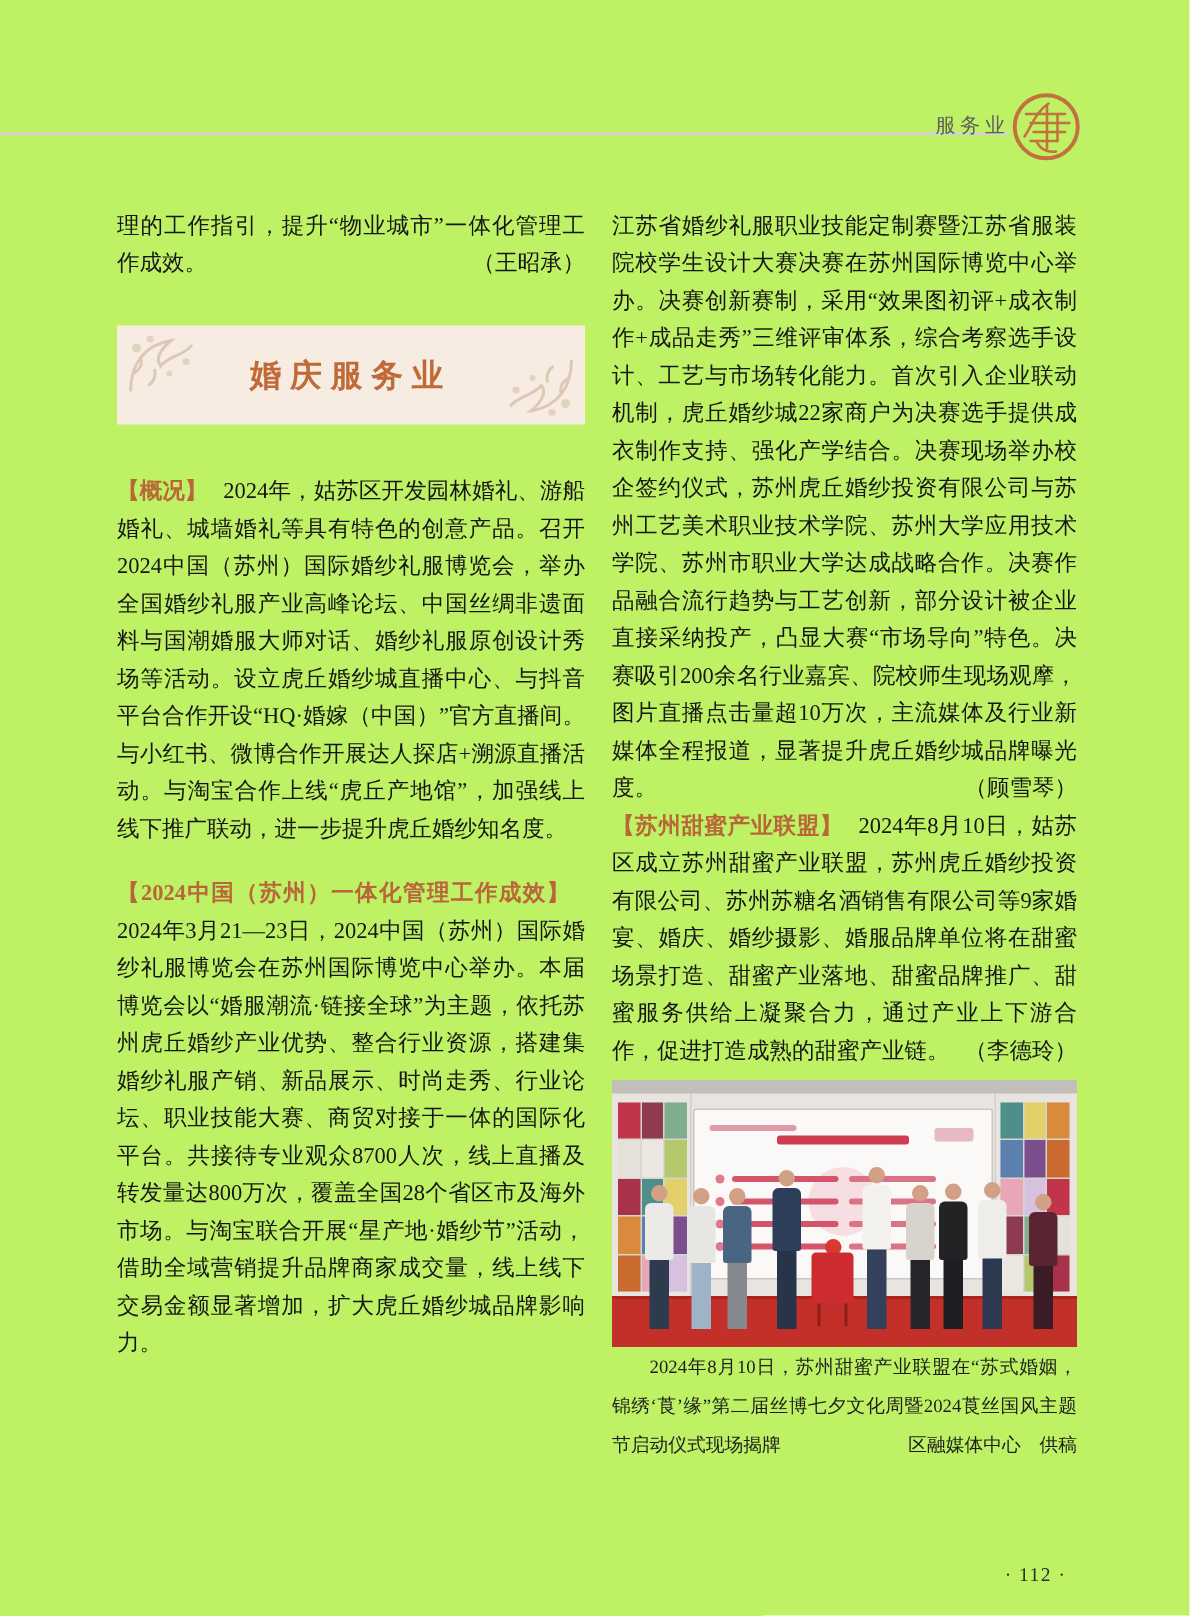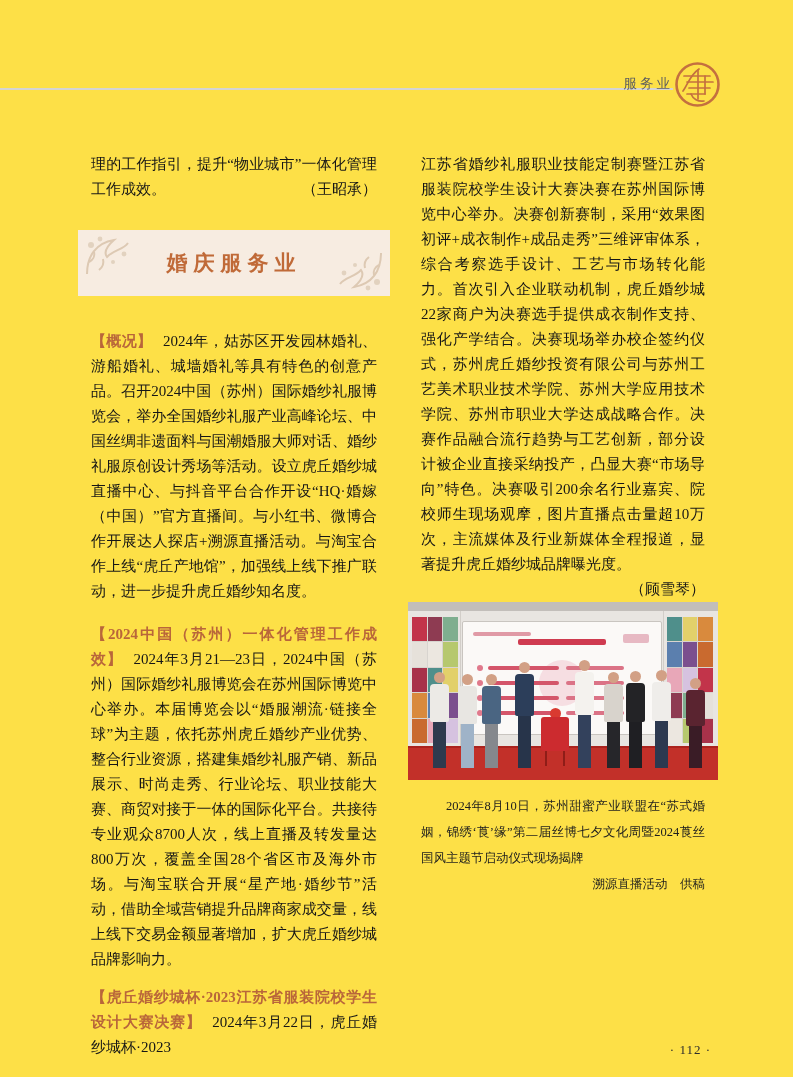--- a/index.html
+++ b/index.html
@@ -1,34 +1,34 @@
 <!DOCTYPE html>
 <html><head>
 <meta charset="utf-8">
 <style>
   html,body{margin:0;padding:0;background:#fff;}
   .page{
-    position:relative;width:793px;height:1077px;background:#fde047;
+    position:relative;width:793px;height:1077px;background:#bef264;
     font-family:"Liberation Serif","DejaVu Serif",serif;color:#161616;overflow:hidden;
   }
   
   .header-rule{position:absolute;left:0;top:88px;width:673px;height:2px;background:#d4d4d4;}
   .section-label{
     position:absolute;top:75px;right:120px;
     font-family:"Liberation Sans",sans-serif;font-size:13.5px;color:#5e5e5e;letter-spacing:3px;
   }
   .seal{position:absolute;top:61px;right:72px;width:47px;height:47px;}
   
   .col{
     position:absolute;top:139px;font-size:15px;line-height:25px;
     text-align:justify;text-justify:inter-ideograph;
   }
   .col-left{left:78px;width:312px;}
   .col-right{left:408px;width:310px;}
-  .col p{margin:13px;}
+  .col p{margin:0;}
   .author{float:right;}
   .entry-heading{
     font-family:Liberation Serif, serif;font-weight:bold;color:#b9663a;margin-right:.7em;
   }
   .entries .entry{margin-top:18px;}
   .entries .entry:nth-child(1){margin-top:33px;}
   .entries .entry:nth-child(3){margin-top:9px;}
   .entry-sweet{margin-top:21px;}
   
   .section-box{position:relative;margin-top:28px;height:66px;background:#f7ece1;}
@@ -144,32 +144,33 @@
       <div class="section-title">婚庆服务业</div>
     </div>
 
     <div class="entries">
       <p class="entry">
         <span class="entry-heading">【概况】</span><span>2024年，姑苏区开发园林婚礼、游船婚礼、城墙婚礼等具有特色的创意产品。召开2024中国（苏州）国际婚纱礼服博览会，举办全国婚纱礼服产业高峰论坛、中国丝绸非遗面料与国潮婚服大师对话、婚纱礼服原创设计秀场等活动。设立虎丘婚纱城直播中心、与抖音平台合作开设“HQ·婚嫁（中国）”官方直播间。与小红书、微博合作开展达人探店+溯源直播活动。与淘宝合作上线“虎丘产地馆”，加强线上线下推广联动，进一步提升虎丘婚纱知名度。</span>
       </p>
       <p class="entry">
         <span class="entry-heading">【2024中国（苏州）一体化管理工作成效】</span><span>2024年3月21—23日，2024中国（苏州）国际婚纱礼服博览会在苏州国际博览中心举办。本届博览会以“婚服潮流·链接全球”为主题，依托苏州虎丘婚纱产业优势、整合行业资源，搭建集婚纱礼服产销、新品展示、时尚走秀、行业论坛、职业技能大赛、商贸对接于一体的国际化平台。共接待专业观众8700人次，线上直播及转发量达800万次，覆盖全国28个省区市及海外市场。与淘宝联合开展“星产地·婚纱节”活动，借助全域营销提升品牌商家成交量，线上线下交易金额显著增加，扩大虎丘婚纱城品牌影响力。</span>
       </p>
-      <p class="entry">
-        <span class="entry-heading">【虎丘婚纱城杯·2023江苏省服装院校学生设计大赛决赛】</span><span>2024年3月22日，虎丘婚纱城杯·2023</span>
-      </p>
     </div>
   </div>
 
   <div class="col col-right">
     <p>
       <span>江苏省婚纱礼服职业技能定制赛暨江苏省服装院校学生设计大赛决赛在苏州国际博览中心举办。决赛创新赛制，采用“效果图初评+成衣制作+成品走秀”三维评审体系，综合考察选手设计、工艺与市场转化能力。首次引入企业联动机制，虎丘婚纱城22家商户为决赛选手提供成衣制作支持、强化产学结合。决赛现场举办校企签约仪式，苏州虎丘婚纱投资有限公司与苏州工艺美术职业技术学院、苏州大学应用技术学院、苏州市职业大学达成战略合作。决赛作品融合流行趋势与工艺创新，部分设计被企业直接采纳投产，凸显大赛“市场导向”特色。决赛吸引200余名行业嘉宾、院校师生现场观摩，图片直播点击量超10万次，主流媒体及行业新媒体全程报道，显著提升虎丘婚纱城品牌曝光度。</span>
       <span class="author">（顾雪琴）</span>
     </p>
 
+    <p class="entry entry-sweet">
+      <span class="entry-heading">【苏州甜蜜产业联盟】</span><span>2024年8月10日，姑苏区成立苏州甜蜜产业联盟，苏州虎丘婚纱投资有限公司、苏州苏糖名酒销售有限公司等9家婚宴、婚庆、婚纱摄影、婚服品牌单位将在甜蜜场景打造、甜蜜产业落地、甜蜜品牌推广、甜蜜服务供给上凝聚合力，通过产业上下游合作，促进打造成熟的甜蜜产业链。</span>
+      <span class="author">（李德玲）</span>
+    </p>
 
     <div class="photo">
       <div class="photo-beam"></div>
       <div class="wall-line" style="left:52px"></div>
       <div class="wall-line" style="right:54px"></div>
       <div class="panel panel-left">
           <div style="background: rgb(194, 52, 74);"></div>
           <div style="background: rgb(142, 59, 82);"></div>
           <div style="background: rgb(127, 174, 143);"></div>
           <div style="background: rgb(230, 225, 218);"></div>
@@ -280,18 +281,18 @@
         </div>
       <div class="plaque">
         <div class="plaque-ball"></div>
         <div class="plaque-cloth"></div>
         <div class="plaque-stand"></div>
       </div>
     </div>
 
     <p class="caption">
       <span>2024年8月10日，苏州甜蜜产业联盟在“苏式婚姻，锦绣‘莨’缘”第二届丝博七夕文化周暨2024莨丝国风主题节启动仪式现场揭牌</span>
-      <span class="credit">溯源直播活动　供稿</span>
+      <span class="credit">区融媒体中心　供稿</span>
     </p>
   </div>
 
   <div class="page-number">· 112 ·</div>
 </div>
 
 </body></html>

